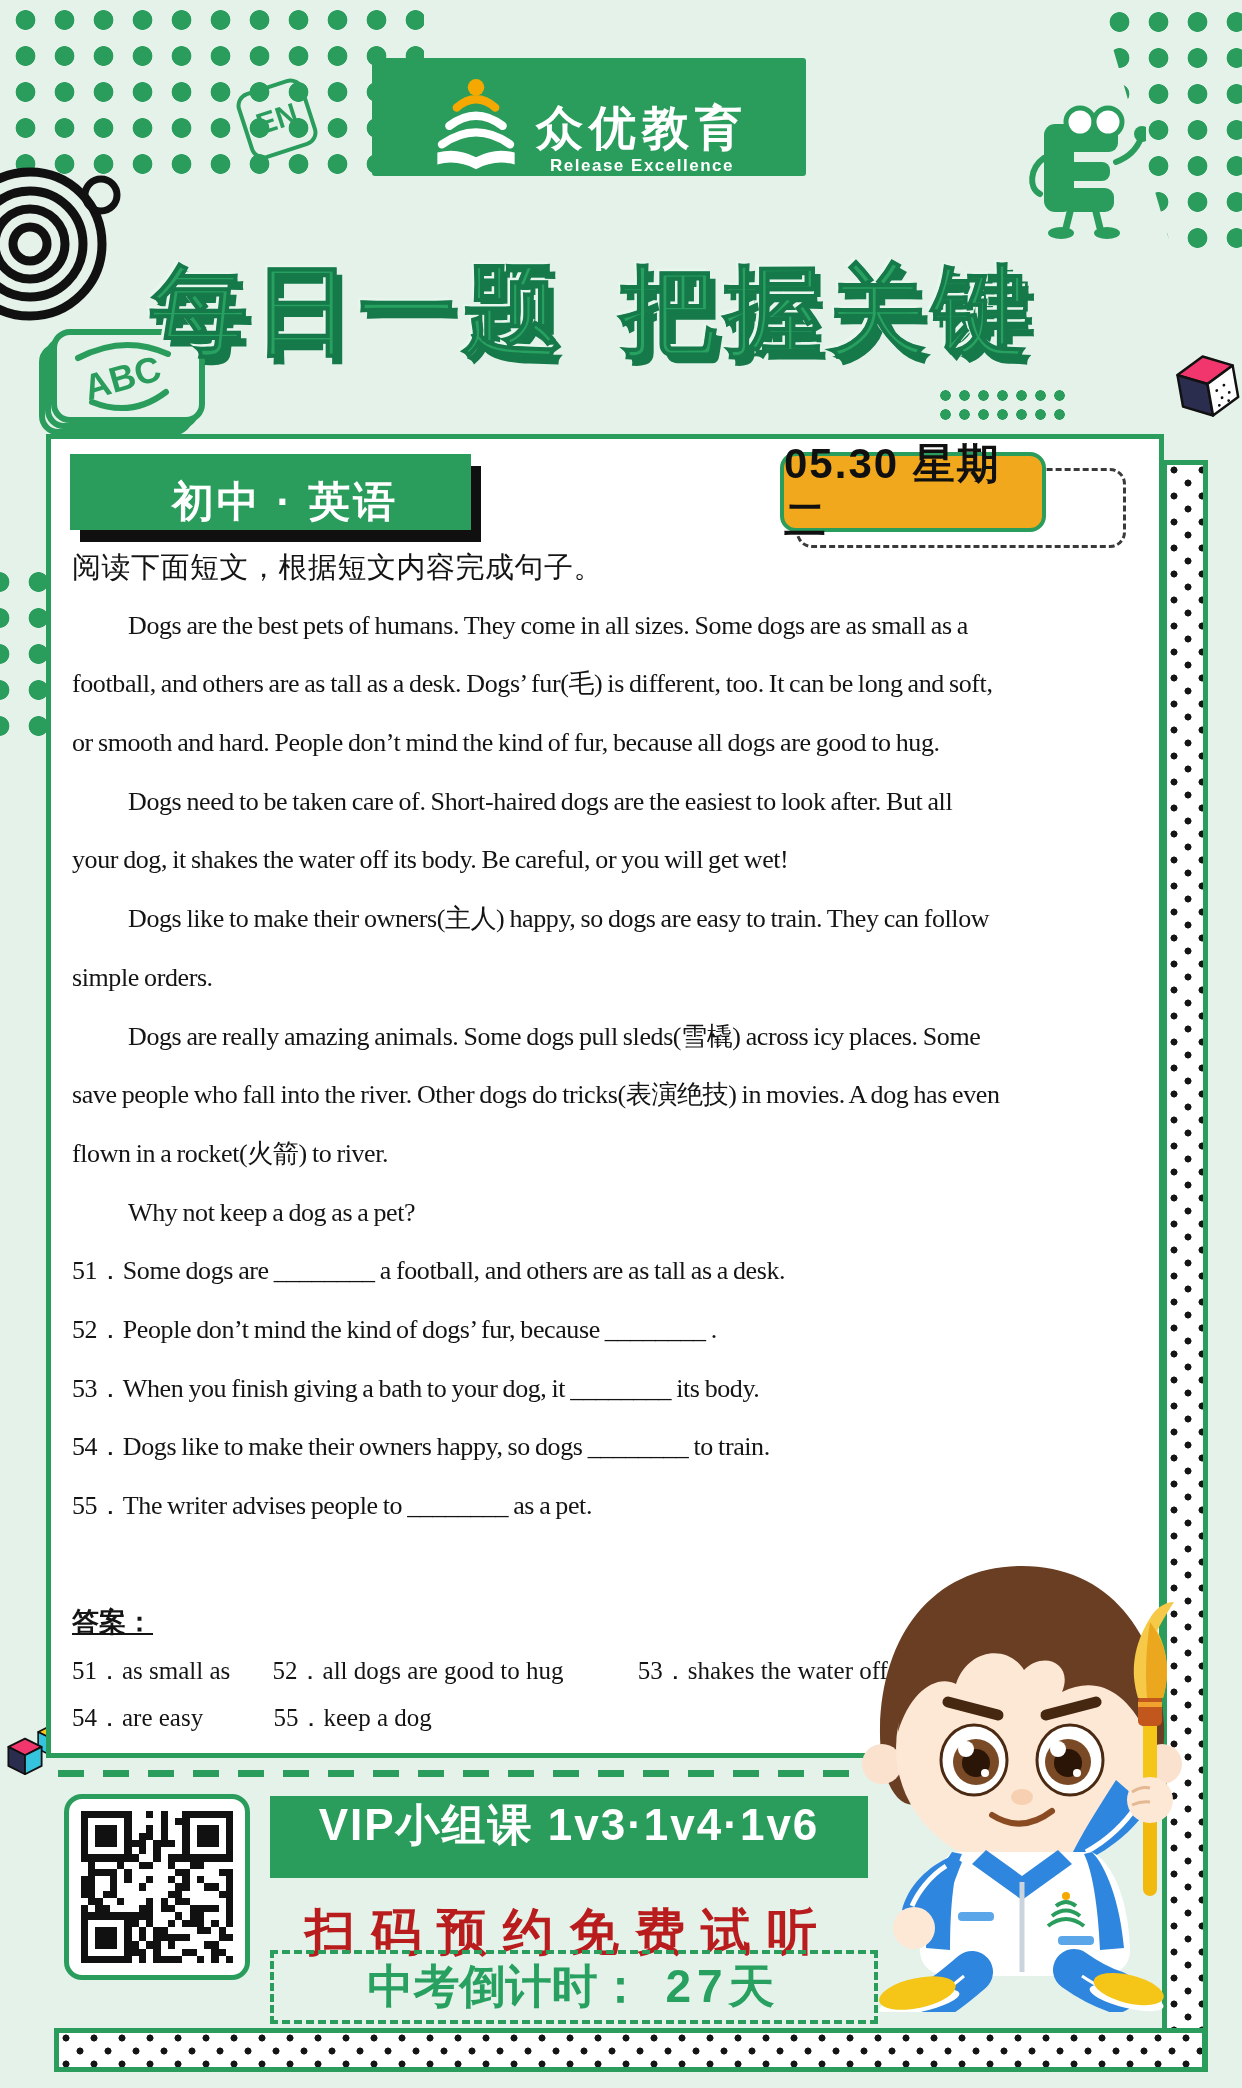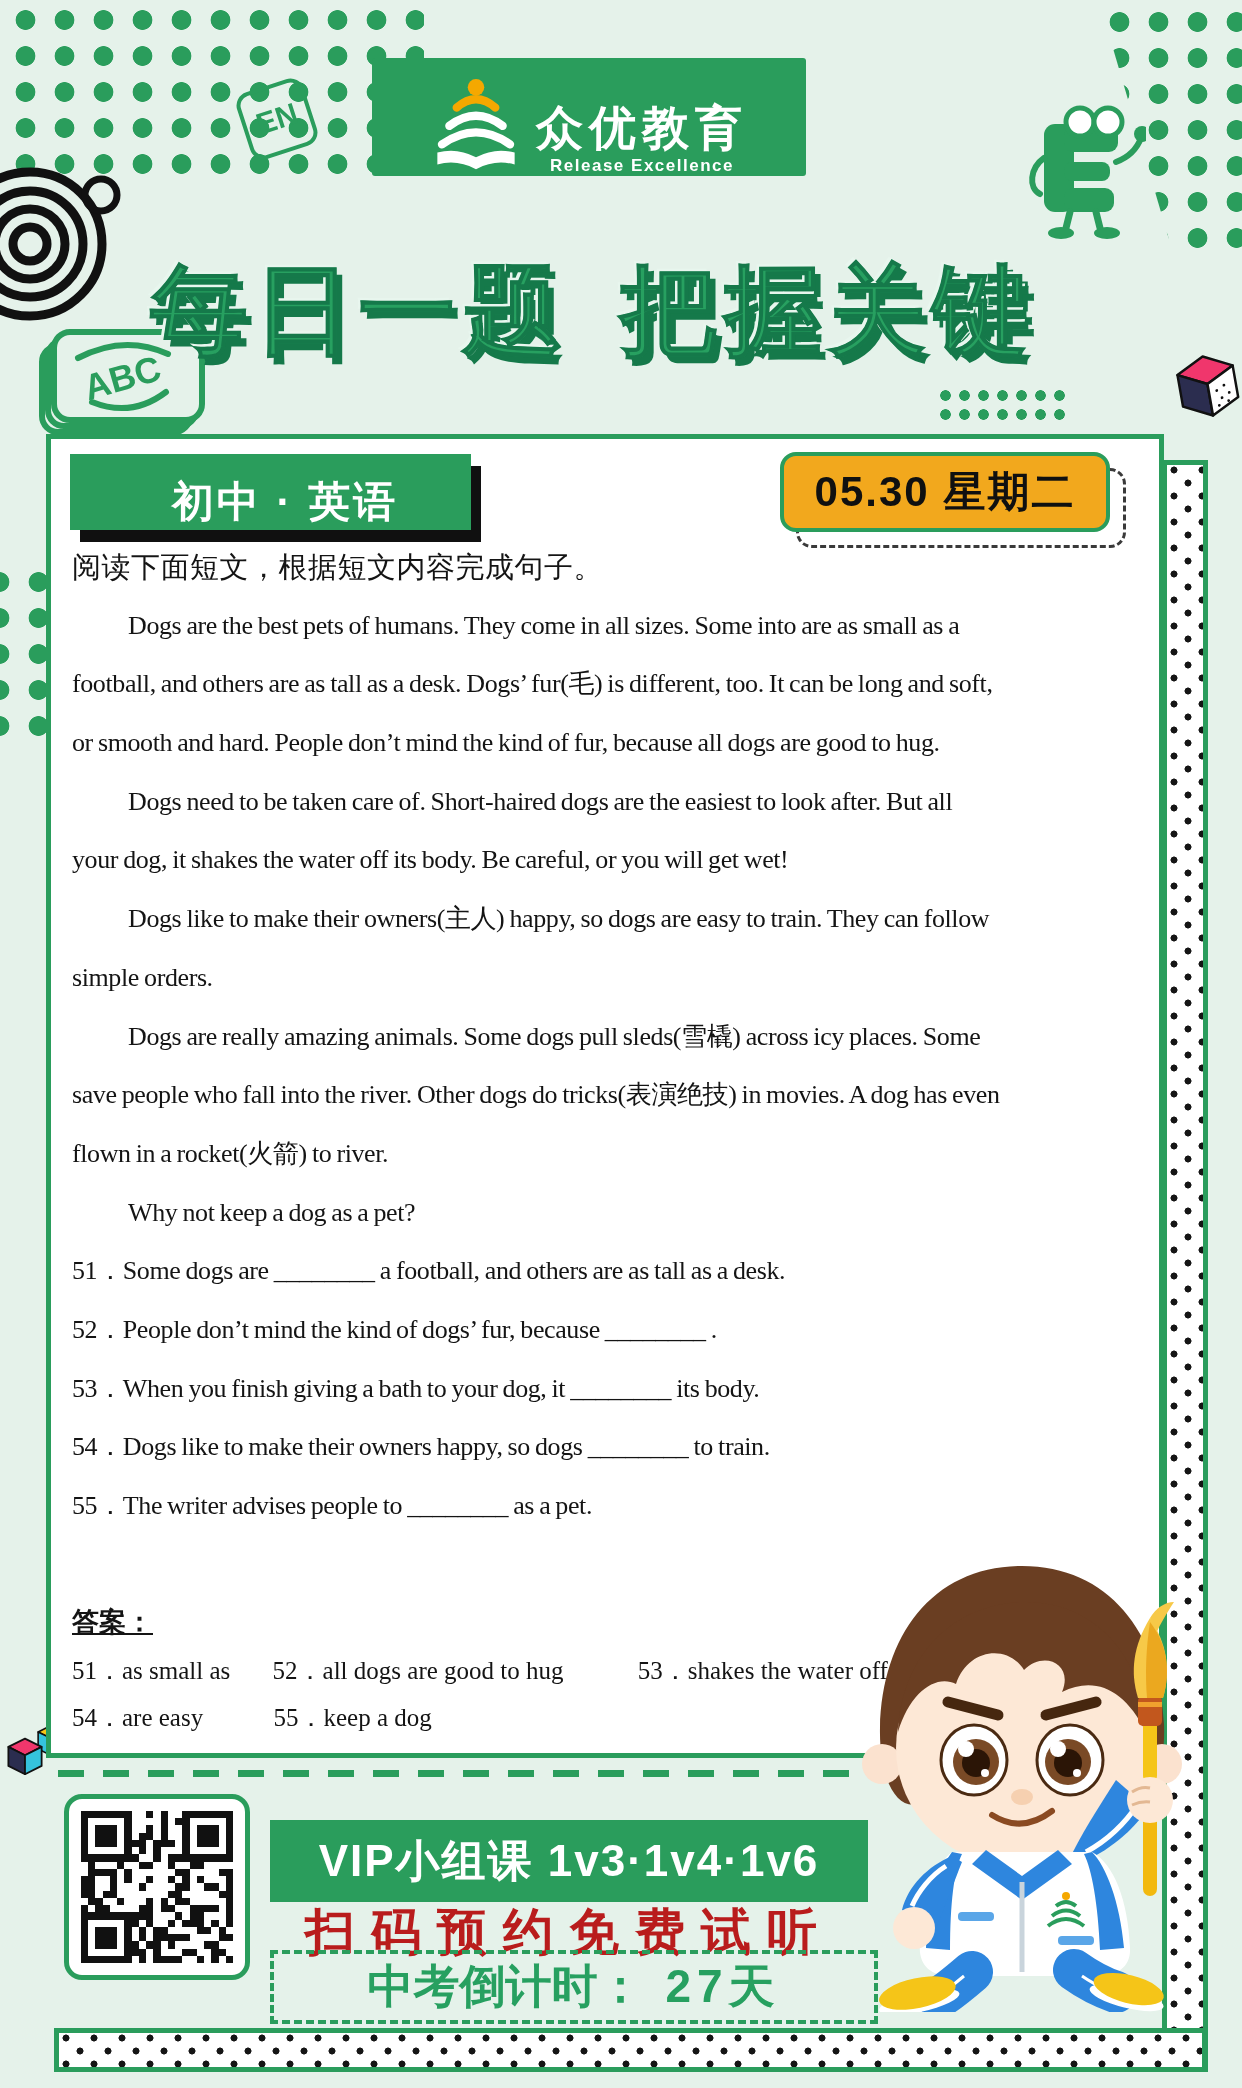--- a/index.html
+++ b/index.html
@@ -46,21 +46,21 @@
   .strip-bottom{left:54px;top:2028px;width:1153px;height:44px;box-sizing:border-box;}
 
   .card{left:46px;top:434px;width:1118px;height:1324px;background:#fff;border:5px solid #2a9d5c;
         box-sizing:border-box;z-index:2;}
 
   .subject-badge{left:70px;top:454px;width:372px;height:76px;background:#2a9d5c;z-index:4;
                  display:flex;align-items:flex-end;justify-content:center;color:#fff;
                  font-size:42px;font-weight:800;letter-spacing:3px;box-shadow:10px 12px 0 #101010;padding-left:29px;}
   .date-shadow{left:796px;top:468px;width:330px;height:80px;background:#fff;
                border:3px dashed #3a3a3a;box-sizing:border-box;border-radius:16px;z-index:3;}
-  .date-badge{left:780px;top:452px;width:330px;height:80px;background:#f2a81d;border:4px solid #2a9d5c;
+  .date-badge{left:780px;top:452px;width:266px;height:80px;background:#f2a81d;border:4px solid #2a9d5c;
               border-radius:16px;box-sizing:border-box;z-index:4;display:flex;align-items:center;
               justify-content:center;color:#101010;font-size:42px;font-weight:800;letter-spacing:2px;}
 
   
   .flow{left:72px;top:538px;width:1080px;z-index:3;color:#141414;
         font-family:"Liberation Serif","DejaVu Serif",serif;}
   .tl{height:58.7px;line-height:58.7px;white-space:nowrap;font-size:26px;
       letter-spacing:-0.4px;word-spacing:-1px;}
   .tl.cjk{font-size:29px;letter-spacing:0.5px;}
   .tl.ind{padding-left:56px;}
@@ -73,22 +73,22 @@
   .ans-row .m2{margin-right:68px;}
   .ans-row .m3{margin-right:64px;}
 
   
   .dashes{left:58px;top:1770px;width:1058px;height:7px;z-index:3;
           background:repeating-linear-gradient(90deg,#2a9d5c 0 26px,transparent 26px 45px);}
   .qr-box{left:64px;top:1794px;width:186px;height:186px;background:#fff;border:5px solid #2a9d5c;
           border-radius:18px;box-sizing:border-box;z-index:4;display:flex;align-items:center;
           justify-content:center;}
   .vip-banner{left:270px;top:1796px;width:598px;height:82px;background:#2a9d5c;z-index:4;
-              display:flex;align-items:center;justify-content:center;color:#fff;
-              font-size:44px;font-weight:900;letter-spacing:2px;white-space:nowrap;margin-top:24px;}
+              display:flex;justify-content:center;color:#fff;
+              font-size:44px;font-weight:900;letter-spacing:2px;white-space:nowrap;}
   .scan-line{left:270px;top:1886px;width:598px;height:66px;z-index:4;display:flex;align-items:center;
              justify-content:center;color:#b91c1c;font-size:50px;font-weight:900;letter-spacing:16px;
              white-space:nowrap;margin-top:13px;}
   .countdown{left:270px;top:1950px;width:608px;height:74px;border:4px dashed #2a9d5c;z-index:4;
              box-sizing:border-box;display:flex;align-items:center;justify-content:center;
              color:#27a060;font-size:46px;font-weight:900;white-space:nowrap;}
   .countdown .cd-value{margin-left:22px;letter-spacing:6px;}
 
   svg{display:block;}
   .rot{transform-origin:center center;}
@@ -187,21 +187,21 @@
 <div class="abs subject-badge">
   <span>初中 · 英语</span>
 </div>
 <div class="abs date-shadow"></div>
 <div class="abs date-badge">
   <span>05.30  星期二</span>
 </div>
 
 <div class="abs flow">
   <div class="tl cjk">阅读下面短文，根据短文内容完成句子。</div>
-  <div class="tl ind">Dogs are the best pets of humans. They come in all sizes. Some into are as small as a</div>
+  <div class="tl ind">Dogs are the best pets of humans. They come in all sizes. Some dogs are as small as a</div>
   <div class="tl">football, and others are as tall as a desk. Dogs’ fur(毛) is different, too. It can be long and soft,</div>
   <div class="tl">or smooth and hard. People don’t mind the kind of fur, because all dogs are good to hug.</div>
   <div class="tl ind">Dogs need to be taken care of. Short-haired dogs are the easiest to look after. But all</div>
   <div class="tl">your dog, it shakes the water off its body. Be careful, or you will get wet!</div>
   <div class="tl ind">Dogs like to make their owners(主人) happy, so dogs are easy to train. They can follow</div>
   <div class="tl">simple orders.</div>
   <div class="tl ind">Dogs are really amazing animals. Some dogs pull sleds(雪橇) across icy places. Some</div>
   <div class="tl">save people who fall into the river. Other dogs do tricks(表演绝技) in movies. A dog has even</div>
   <div class="tl">flown in a rocket(火箭) to river.</div>
   <div class="tl ind">Why not keep a dog as a pet?</div>

